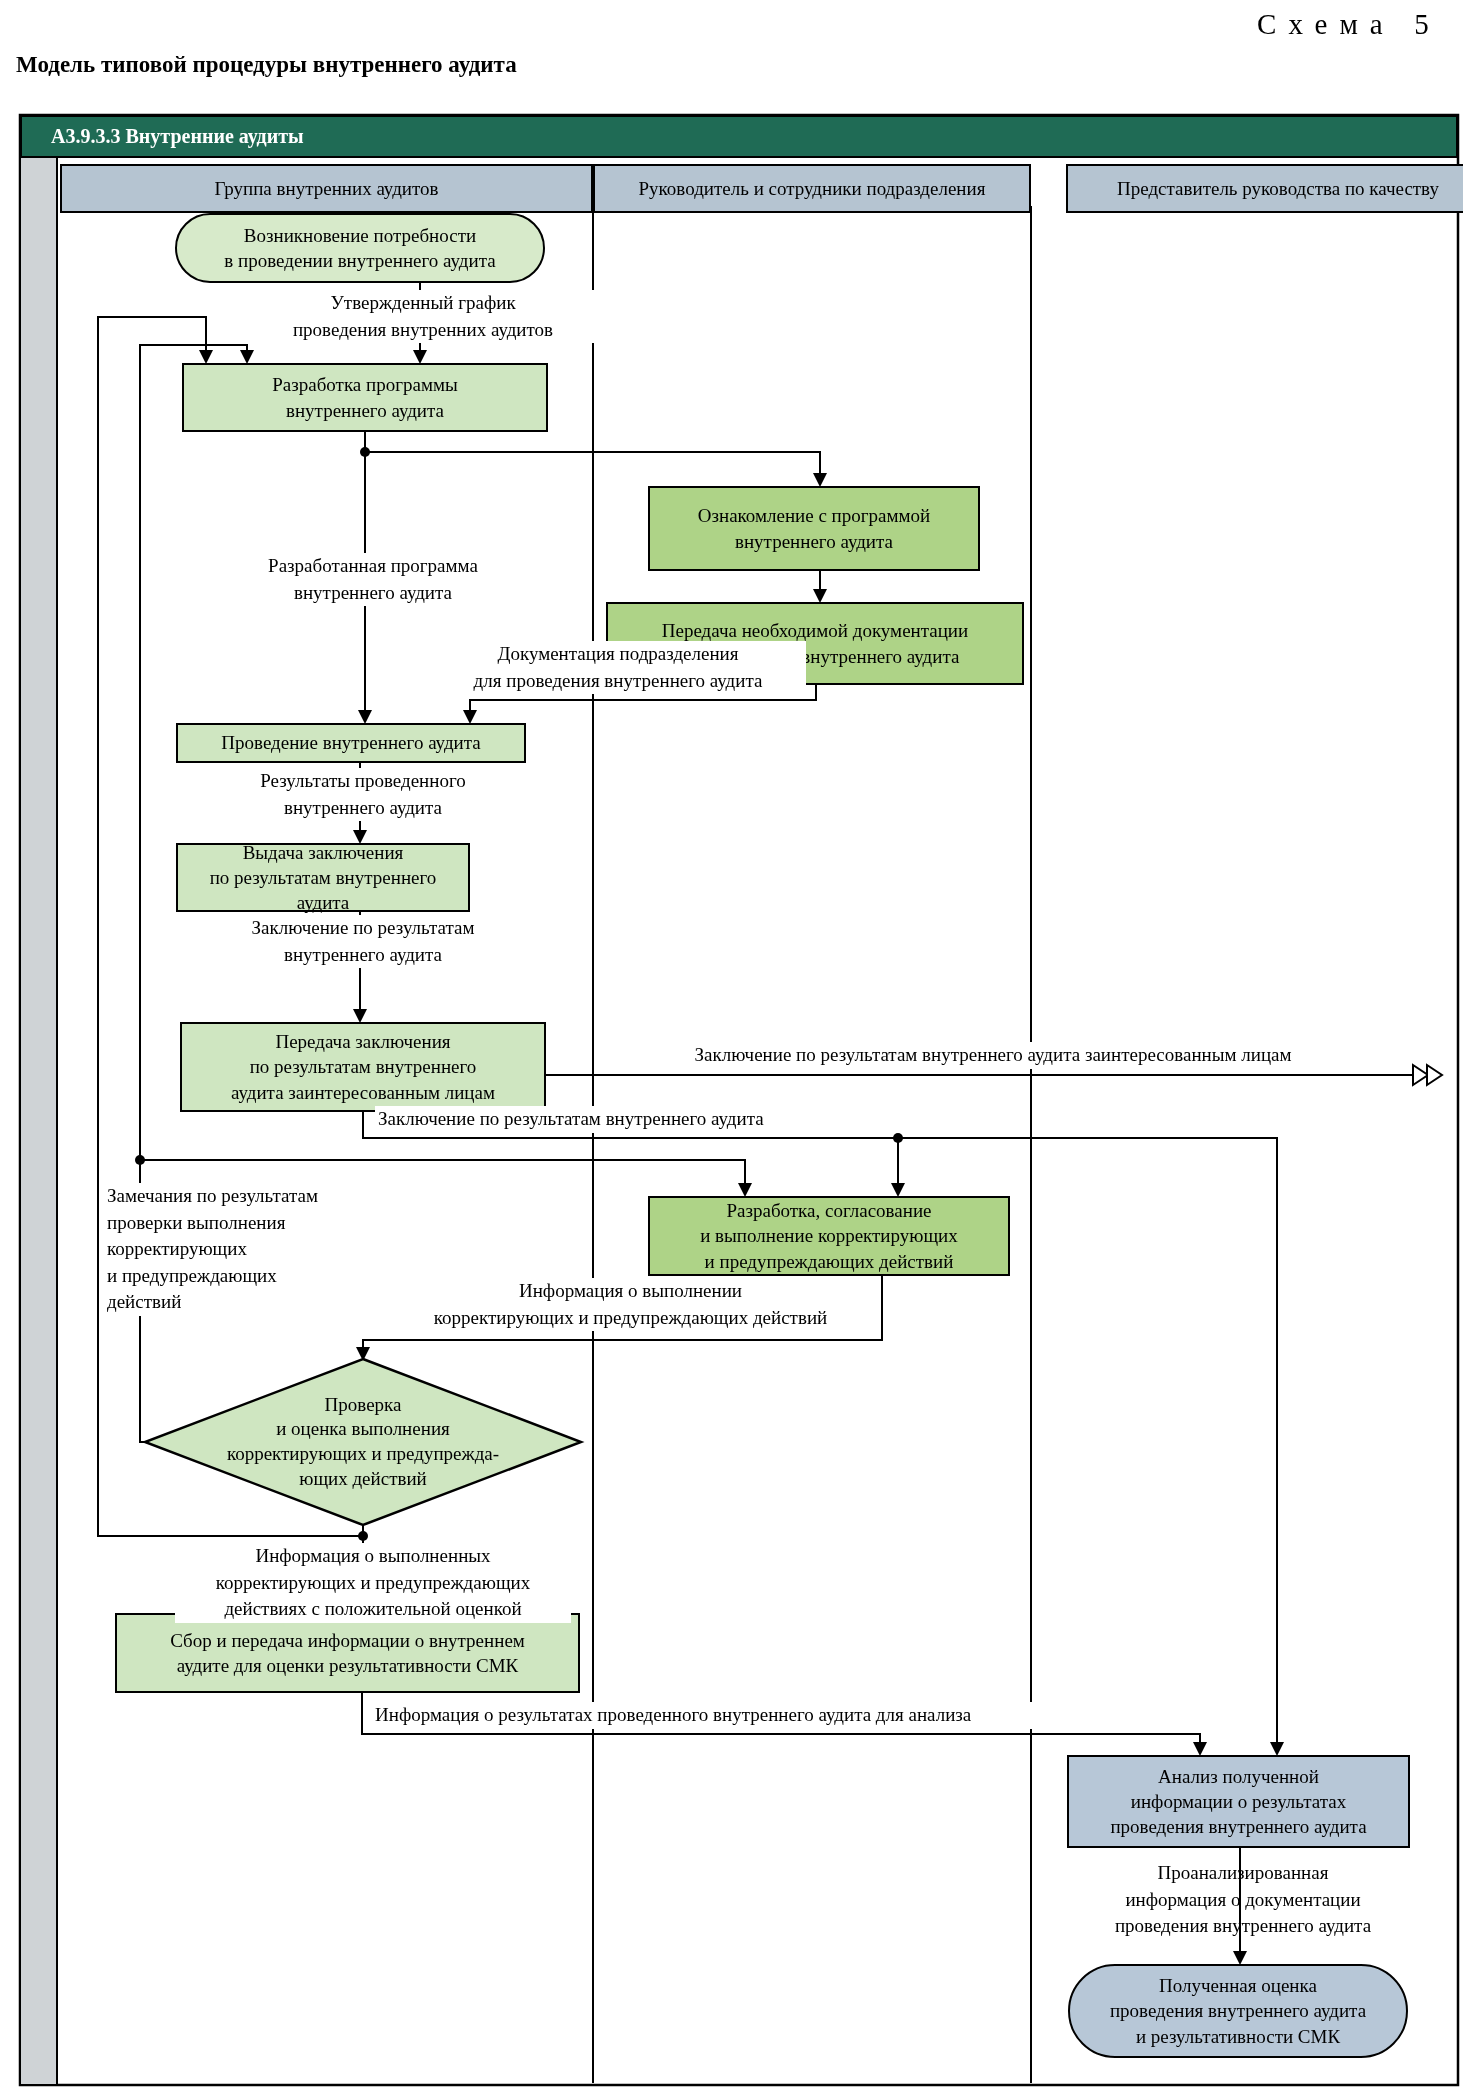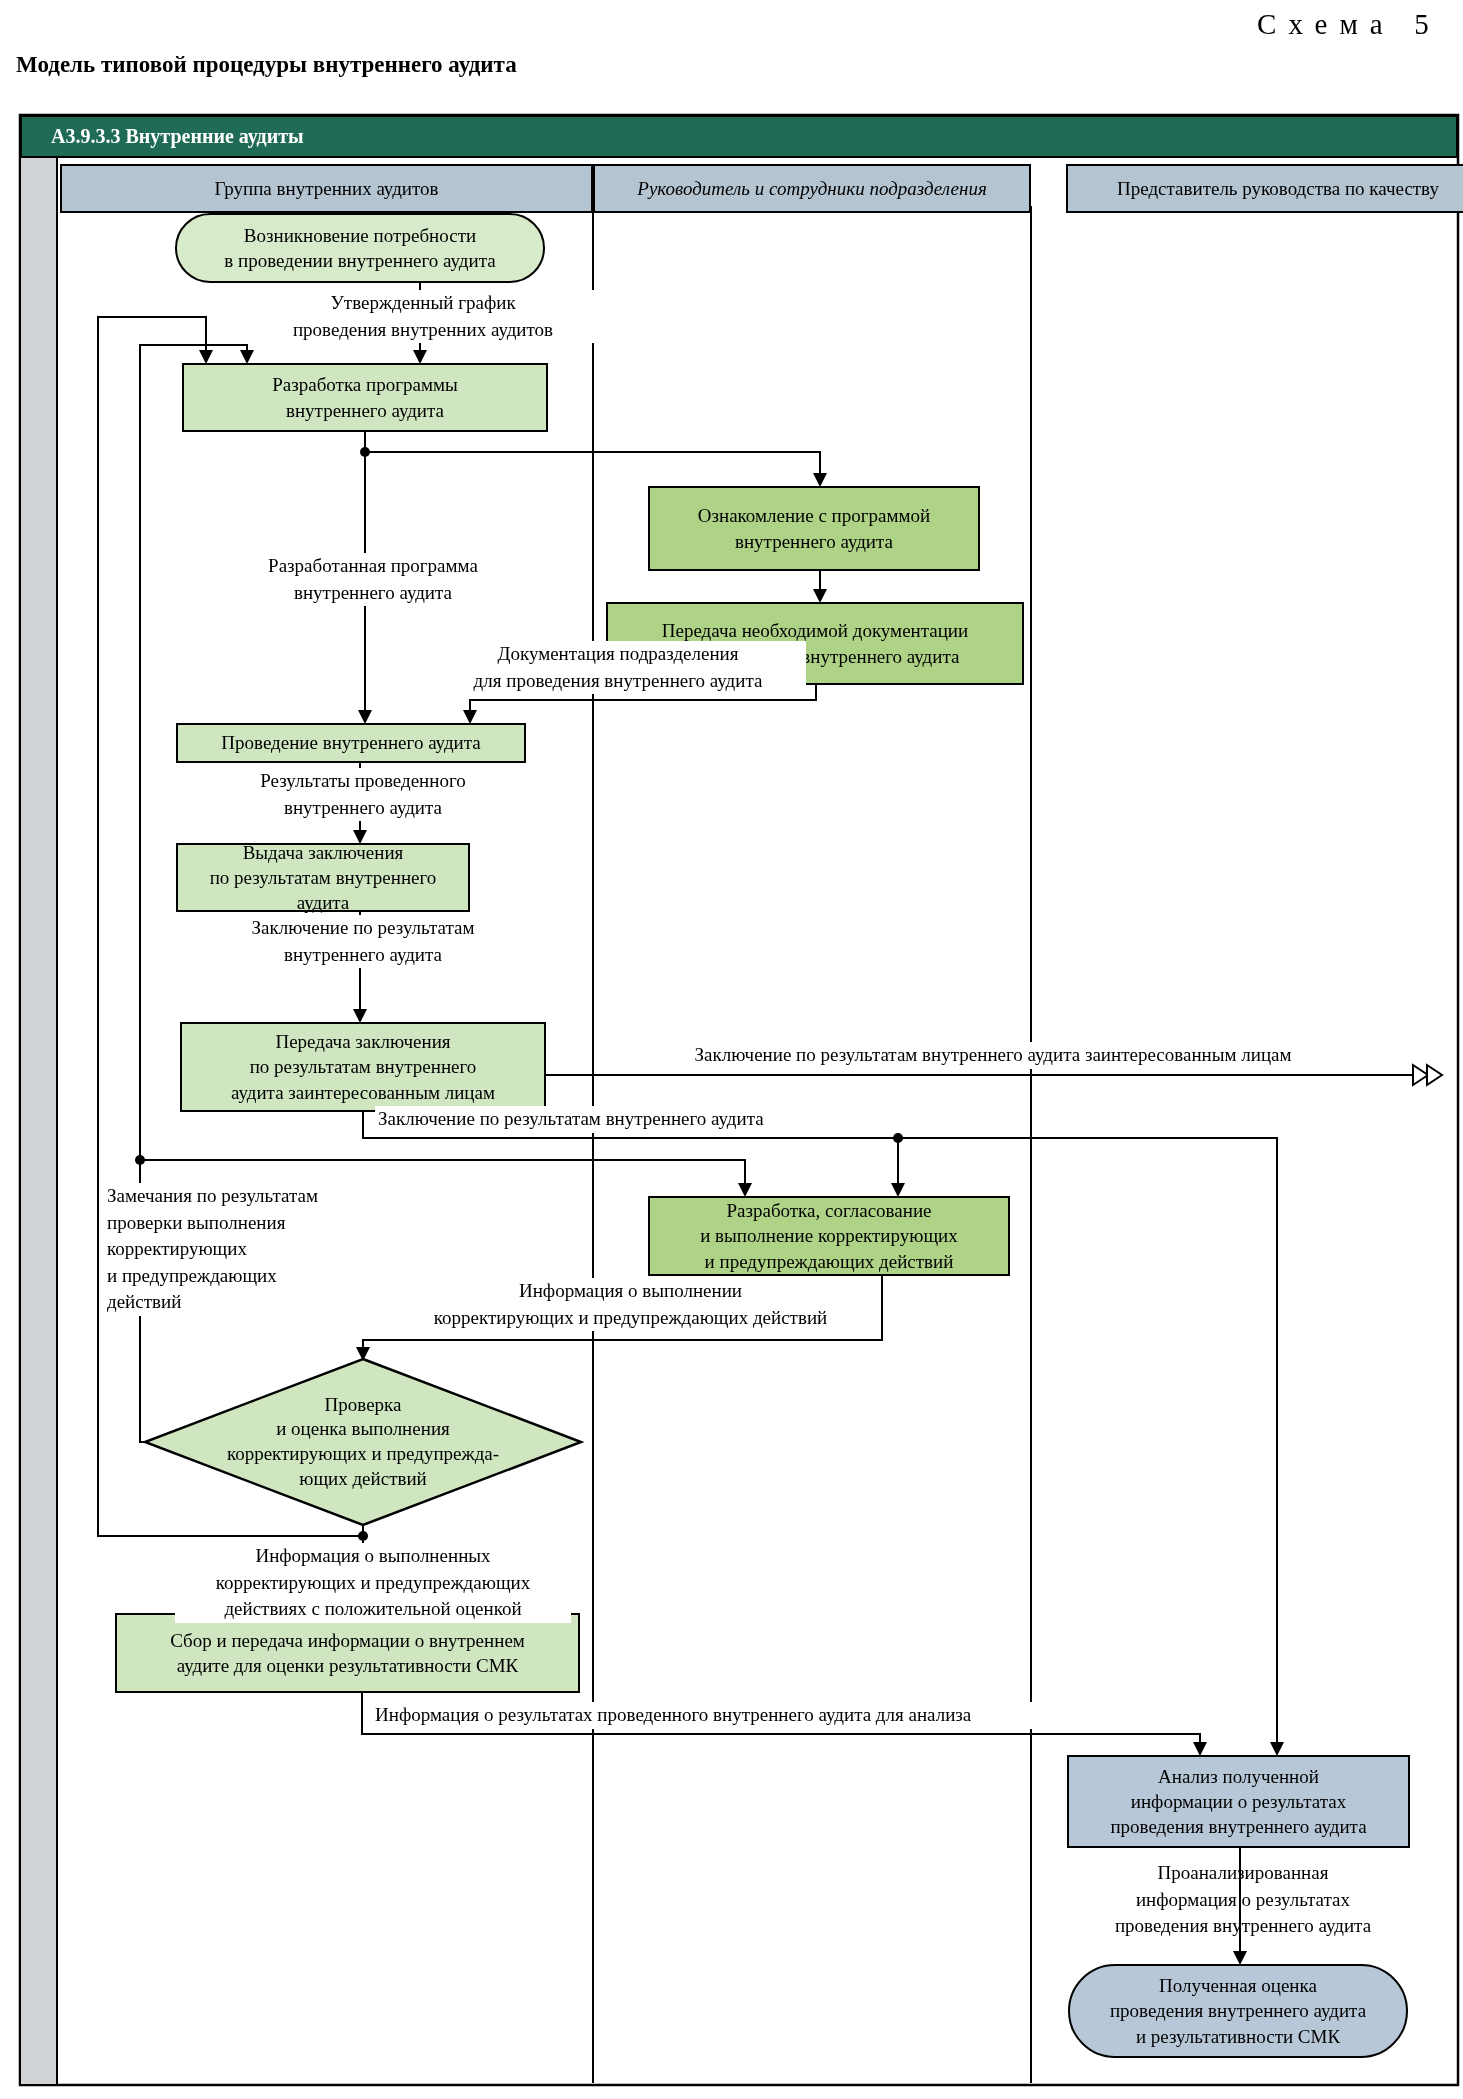--- a/index.html
+++ b/index.html
@@ -117,21 +117,21 @@
       <polygon points="1427,1065 1442,1075 1427,1085"></polygon>
     </g>
 
     <polygon points="363,1359 581,1442 363,1525 145,1442" fill="#cfe6c1" stroke="#000" stroke-width="2.5"></polygon>
   </svg>
 
   <div class="band">
     <span>А3.9.3.3 Внутренние аудиты</span>
   </div>
   <div class="colhead" style="left:60px;width:533px;">Группа внутренних аудитов</div>
-  <div class="colhead" style="left:593px;width:438px;font-style:italic;">Руководитель и сотрудники подразделения</div>
+  <div class="colhead" style="left:593px;width:438px;">Руководитель и сотрудники подразделения</div>
   <div class="colhead" style="left:1066px;width:424px;">Представитель руководства по качеству</div>
 
   <div class="node stadium" style="left:175px;top:213px;width:370px;height:70px;background:#d7eaca;">Возникновение потребности
 в проведении внутреннего аудита</div>
   <div class="node green1" style="left:182px;top:363px;width:366px;height:69px;">Разработка программы
 внутреннего аудита</div>
   <div class="node green1" style="left:176px;top:723px;width:350px;height:40px;">Проведение внутреннего аудита</div>
   <div class="node green1" style="left:176px;top:843px;width:294px;height:69px;">Выдача заключения
 по результатам внутреннего аудита</div>
   <div class="node green1" style="left:180px;top:1022px;width:366px;height:90px;">Передача заключения
@@ -177,16 +177,16 @@
 корректирующих
 и предупреждающих
 действий</div>
   <div class="lbl" style="left:395px;top:1278px;width:465px;">Информация о выполнении
 корректирующих и предупреждающих действий</div>
   <div class="lbl" style="left:175px;top:1543px;width:390px;">Информация о выполненных
 корректирующих и предупреждающих
 действиях с положительной оценкой</div>
   <div class="lbl" style="left:372px;top:1702px;width:730px;text-align:left;">Информация о результатах проведенного внутреннего аудита для анализа</div>
   <div class="lbl" style="left:1072px;top:1860px;width:336px;background:transparent;">Проанализированная
-информация о результатах
+информация о документации
 проведения внутреннего аудита</div>
 
 </div>
 
 </body></html>

